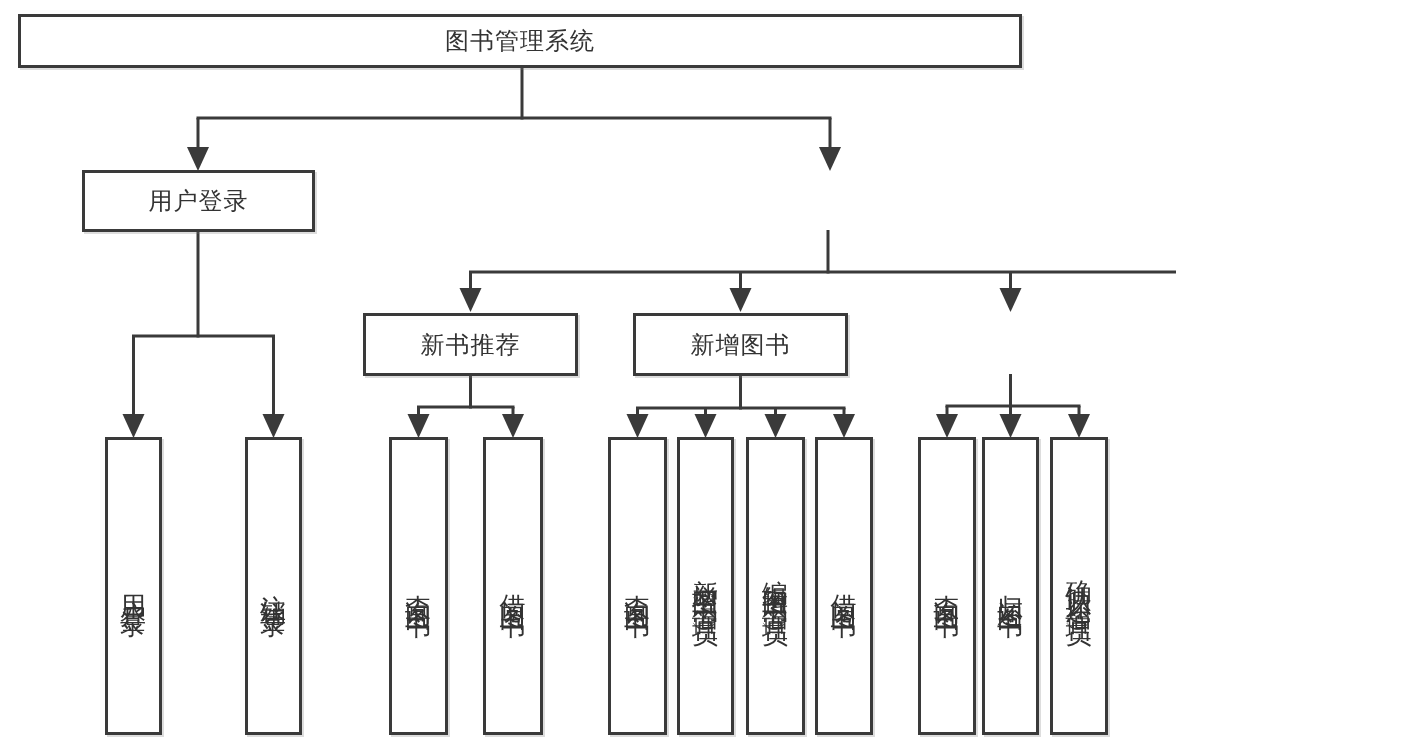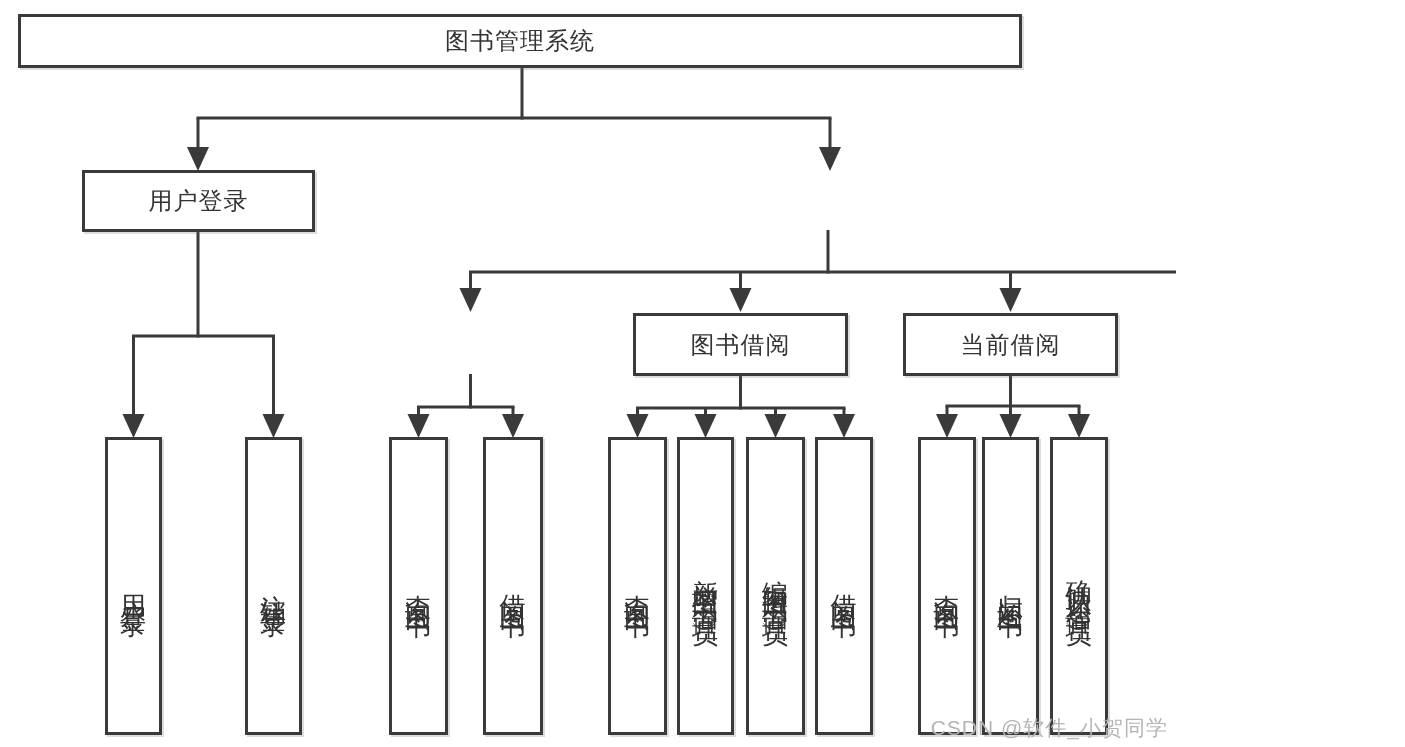--- a/index.html
+++ b/index.html
@@ -108,25 +108,25 @@
   </svg>
 
   <div class="node h" style="left:18px;top:14px;width:1004px;height:54px">
     <span class="lbl">图书管理系统</span>
   </div>
 
   <div class="node h" style="left:82px;top:170px;width:233px;height:62px">
     <span class="lbl">用户登录</span>
   </div>
 
+  <div class="node h" style="left:363px;top:313px;width:215px;height:63px">
+    <span class="lbl">新书推荐</span>
+  </div>
   <div class="node h" style="left:633px;top:313px;width:215px;height:63px">
-    <span class="lbl">图书借阅</span>
-  </div>
-  <div class="node h" style="left:903px;top:313px;width:215px;height:63px">
-    <span class="lbl">当前借阅</span>
+    <span class="lbl">新增图书</span>
   </div>
 
   <div class="node v" style="left:105px;top:437px;width:57px;height:298px">
     <span class="lbl">用户登录</span>
   </div>
   <div class="node v" style="left:245px;top:437px;width:57px;height:298px">
     <span class="lbl">注销登录</span>
   </div>
 
   <div class="node v" style="left:389px;top:437px;width:59px;height:298px">
@@ -159,15 +159,14 @@
     <span class="lbl">确认归还（管理员）</span>
   </div>
 
   <div class="node v" style="left:1197px;top:437px;width:56px;height:298px">
     <span class="lbl">新增借阅记录</span>
   </div>
   <div class="node v" style="left:1313px;top:437px;width:58px;height:298px">
     <span class="lbl">查询借阅记录</span>
   </div>
 
-  <div class="watermark">CSDN @软件_小贺同学</div>
 
 </div>
 
 </body></html>

